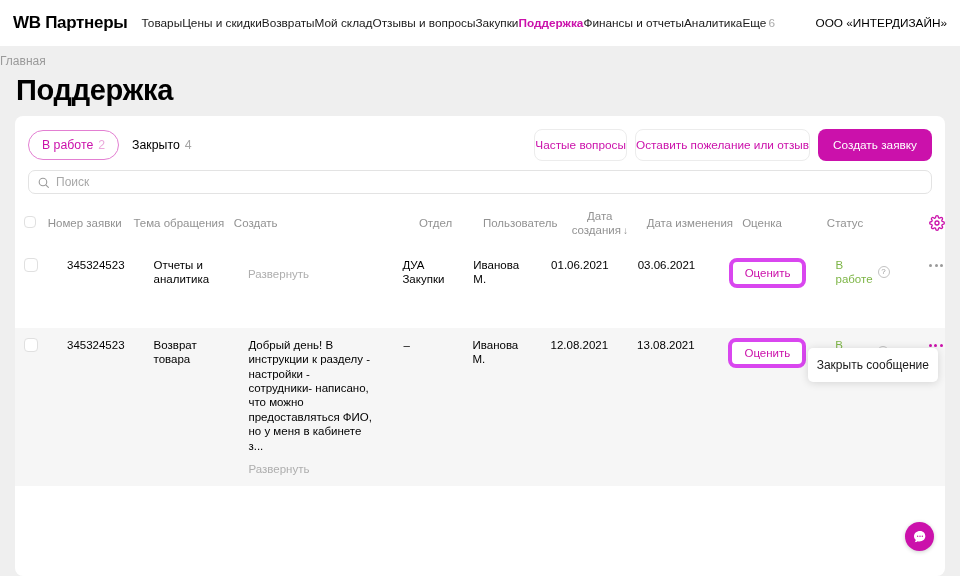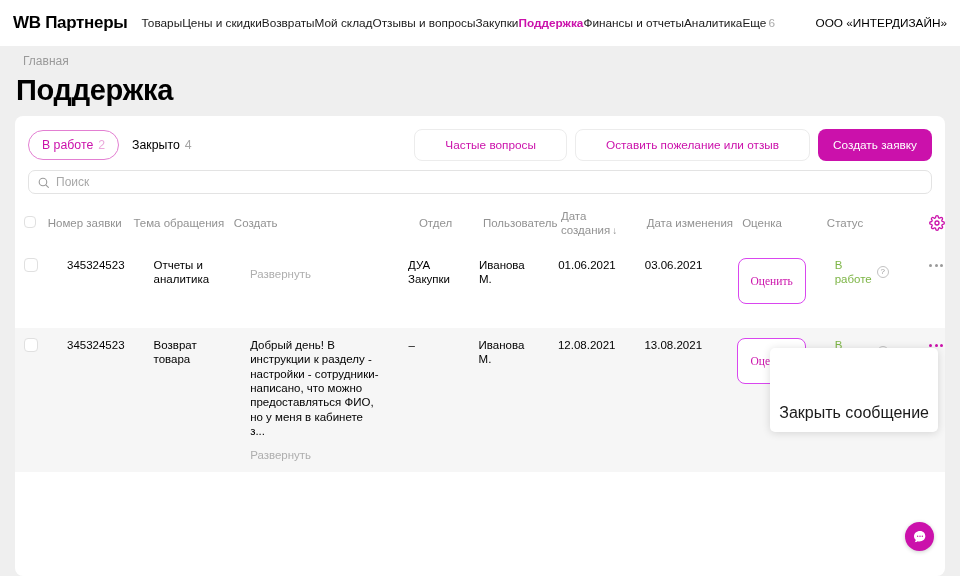--- a/index.html
+++ b/index.html
@@ -10,71 +10,71 @@
   .topbar { height:46px; background:#fff; display:flex; align-items:center; padding:0 13px; }
   .logo { font-size:17px; font-weight:800; letter-spacing:-.3px; cursor:pointer; white-space:nowrap; }
   .nav { display:flex; margin-left:14px; align-items:center; flex-wrap:nowrap; }
   .nav-item { font-size:11.8px; color:#1a1a1a; cursor:pointer; white-space:nowrap; }
   .nav-item.active { color:#cb11ab; font-weight:700; }
   .nav-item .count { color:#a8a8a8; margin-left:2px; }
   .tb-right { margin-left:auto; display:flex; align-items:center; gap:13px; }
   .account { display:flex; align-items:center; gap:5px; font-size:11.8px; cursor:pointer; white-space:nowrap; }
 
   
-  .breadcrumb { padding:8px 0 2px 23px; font-size:12px; color:#9a9a9a; cursor:pointer; width:max-content; }
+  .breadcrumb { padding:8px 0 2px 0; font-size:12px; color:#9a9a9a; cursor:pointer; width:max-content; }
   .page-title { font-size:29px; font-weight:800; margin:4px 0 9px 16px; letter-spacing:-.3px; }
 
   
   .card { margin:0 15px; background:#fff; border-radius:8px; height:460px; position:relative; overflow:visible; }
 
   .toolbar { display:flex; justify-content:space-between; align-items:center; padding:13px 13px 9px 13px; }
   .tabs { display:flex; align-items:center; gap:13px; }
   .tab { background:none; border:none; font-family:inherit; font-size:12.3px; cursor:pointer; display:flex; gap:5px; align-items:center; padding:7px 0; color:#000; }
   .tab.active { border:1px solid #e37fd2; border-radius:17px; padding:7px 13px; color:#cb11ab; }
   .tab.active .tab-count { color:#eba9dc; }
   .tab .tab-count { color:#a5a5a5; }
   .toolbar-buttons { display:flex; gap:8px; align-items:center; }
-  .btn-outline { background:#fff; border:1px solid #ececec; border-radius:8px; color:#cb11ab; font-family:inherit; font-size:11.8px; padding:8px 30px; cursor:pointer; white-space:nowrap; }
+  .btn-outline { background:#fff; border:1px solid #ececec; border-radius:8px; color:#cb11ab; font-family:inherit; font-size:11.8px; padding:8px 0; cursor:pointer; white-space:nowrap; }
   .btn-primary { background:#cb11ab; border:none; border-radius:8px; color:#fff; font-family:inherit; font-size:11.8px; padding:9px 15px; cursor:pointer; white-space:nowrap; }
 
   .search { margin:0 13px 10px 13px; border:1px solid #e3e3e3; border-radius:7px; height:24px; display:flex; align-items:center; gap:6px; padding:0 8px; background:#fff; }
   .search input { border:none; outline:none; flex:1; font-family:inherit; font-size:12px; color:#333; background:transparent; }
   .search input::placeholder { color:#a8a8a8; }
 
   
   .thead, .trow { display:flex; align-items:flex-start; padding-left:9px; }
   .thead { align-items:center; padding-top:5px; padding-bottom:10px; color:#929292; font-size:11.5px; }
   .trow { padding-top:10px; padding-bottom:10px; font-size:11.5px; min-height:80px; position:relative;gap:21px; }
   .trow.highlight { background:#f6f6f6; }
   .cell { padding-right:8px; line-height:1.25; }
   .col-cb { width:24px; }
   .col-num { width:87px; }
   .col-theme { width:102px; }
   .col-desc { width:188px; }
   .col-dept { width:65px; }
   .col-user { width:78px; }
-  .col-created { width:87px; }
+  .col-created { width:87px;text-align:center; }
   .col-modified { width:97px; }
   .col-rating { width:86px; }
   .col-status { width:82px; }
   .col-actions { width:38px; padding-right:0; }
   .checkbox { width:14px; height:14px; border:1.5px solid #e0e0e0; border-radius:4px; background:#fff; cursor:pointer; display:inline-block; }
   .sort-icon { font-size:10px; color:#929292; margin-left:2px; }
   .gear { width:16px; height:16px; display:inline-flex; cursor:pointer; }
   .expand-link { color:#aeaeae; margin-top:9px; display:inline-block; cursor:pointer; }
-  .rate-btn { background:#fff; border:1px solid #d946ef; border-radius:8px; color:#cb11ab; font-family:Liberation Serif, serif; font-size:11.5px; padding:16px 12px; cursor:pointer; }
+  .rate-btn { background:#fff; border:4px solid #d946ef; border-radius:8px; color:#cb11ab; font-family:Liberation Sans, sans-serif; font-size:11.5px; padding:5px 12px; cursor:pointer; }
   .status-wrap { display:flex; align-items:center; gap:5px; color:#7db546; }
   .q-icon { width:12px; height:12px; border:1px solid #c2c2c2; border-radius:50%; color:#9a9a9a; font-size:8px; display:inline-flex; align-items:center; justify-content:center; cursor:pointer; flex:none; }
   .dots { display:inline-flex; gap:2.5px; padding:6px 2px; cursor:pointer; color:#9a9a9a; }
   .dots.active { color:#cb11ab; }
   .dots i { width:3px; height:3px; border-radius:50%; background:currentColor; }
 
   
   .ctx-menu { position:absolute; top:20px; right:7px; background:#fff; border-radius:5px; box-shadow:0 1px 8px rgba(0,0,0,.14); padding:3px 0; z-index:20; }
-  .ctx-item { font-size:16px; color:#1a1a1a; padding:7px 9px; white-space:nowrap; cursor:pointer;margin-top:46px; }
+  .ctx-item { font-size:12px; color:#1a1a1a; padding:7px 9px; white-space:nowrap; cursor:pointer; }
 
   
   .fab { position:absolute; right:26px; bottom:25px; width:29px; height:29px; border-radius:50%; background:#cb11ab; border:none; display:flex; align-items:center; justify-content:center; cursor:pointer; box-shadow:0 1px 4px rgba(0,0,0,.2); }
 </style>
 </head>
 <body>
 
 <header class="topbar">
   <div class="logo">WB Партнеры</div>
   <nav class="nav">

